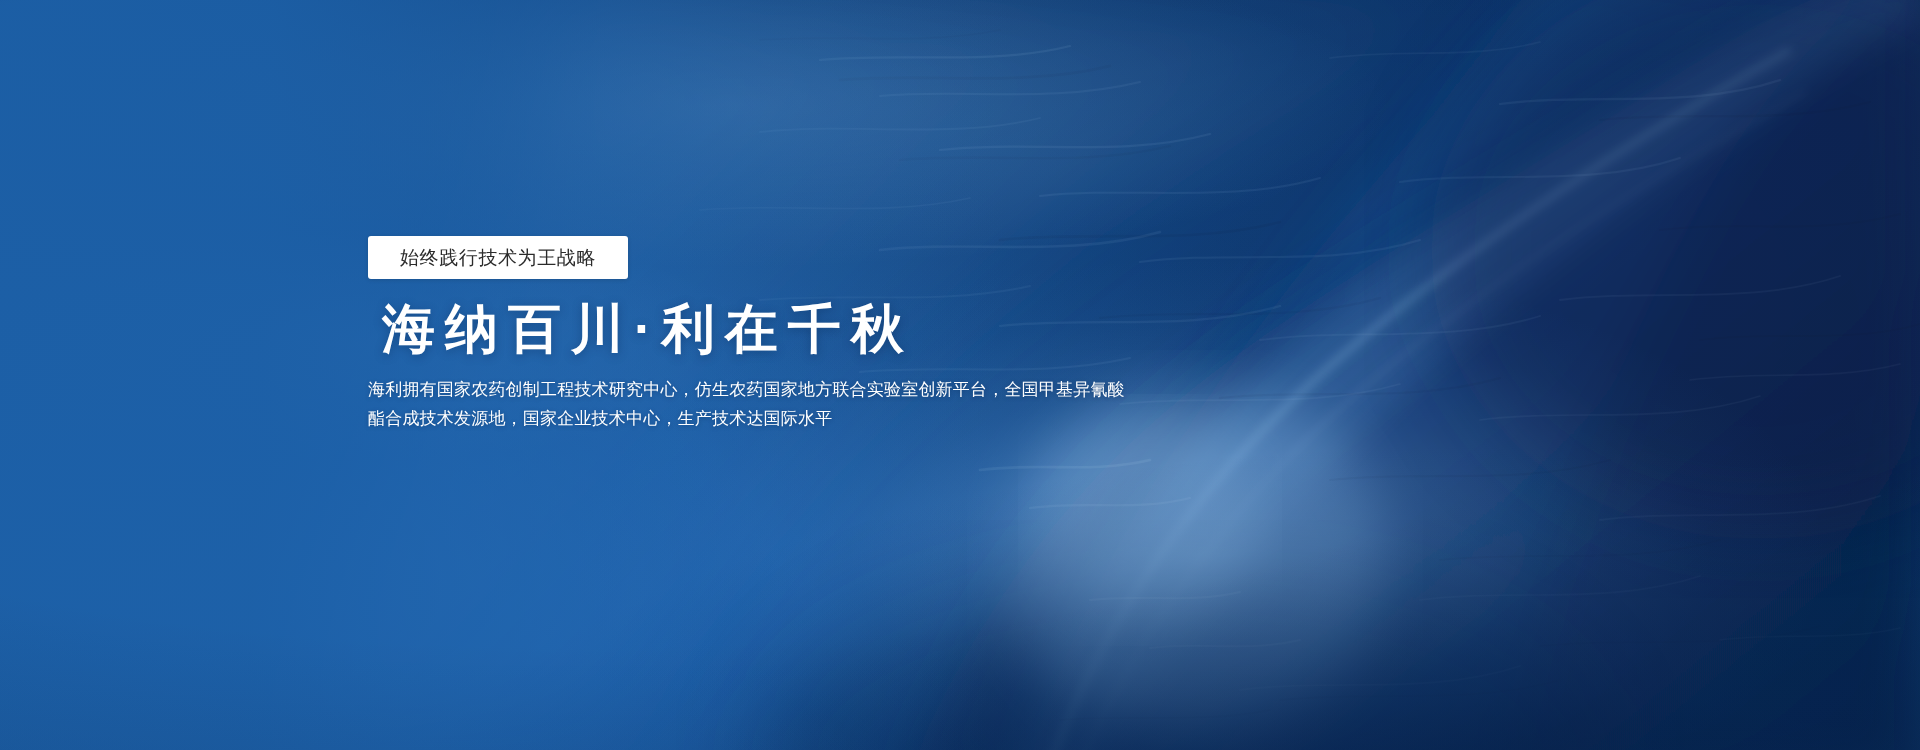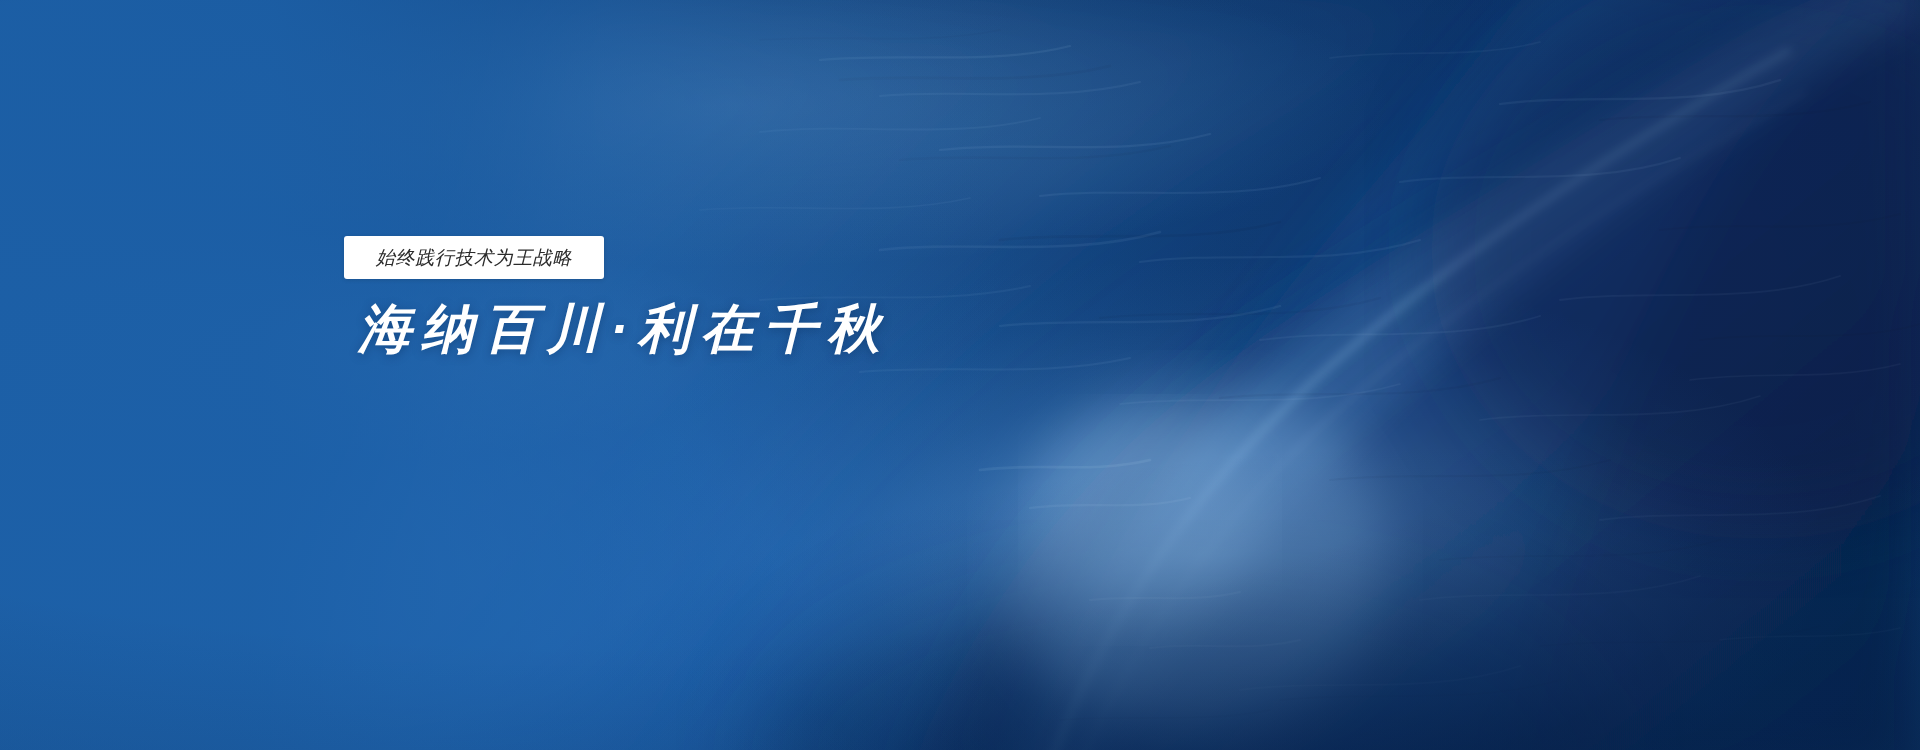--- a/index.html
+++ b/index.html
@@ -72,23 +72,22 @@
 
   
   #wave-vignette {
     background:
       radial-gradient(120% 100% at 30% 40%, rgba(0,0,0,0) 46%, rgba(4,24,58,.18) 78%, rgba(4,24,58,.34) 100%);
   }
 
   
   #hero-content {
     position:absolute;
-    left:344px; top:236px;
+    left:368px; top:236px;
     width:620px;
-    font-style:italic;
   }
 
   #eyebrow-badge {
     display:inline-flex;
     align-items:center;
     justify-content:center;
     height:43px;
     padding:0 32px;
     background:#ffffff;
     border-radius:3px;
@@ -265,16 +264,20 @@
   <div class="layer" id="wave-vignette"></div>
 
   <div id="hero-content">
 
     <div id="eyebrow-badge">
       <span id="eyebrow-badge-label">始终践行技术为王战略</span>
     </div>
 
     <h1 id="hero-title">海纳百川·利在千秋</h1>
 
+    <p id="hero-description">
+      <span class="desc-line">海利拥有国家农药创制工程技术研究中心，仿生农药国家地方联合实验室创新平台，全国甲基异氰酸</span>
+      <span class="desc-line">酯合成技术发源地，国家企业技术中心，生产技术达国际水平</span>
+    </p>
 
   </div>
 
 </div>
 
 </body></html>

